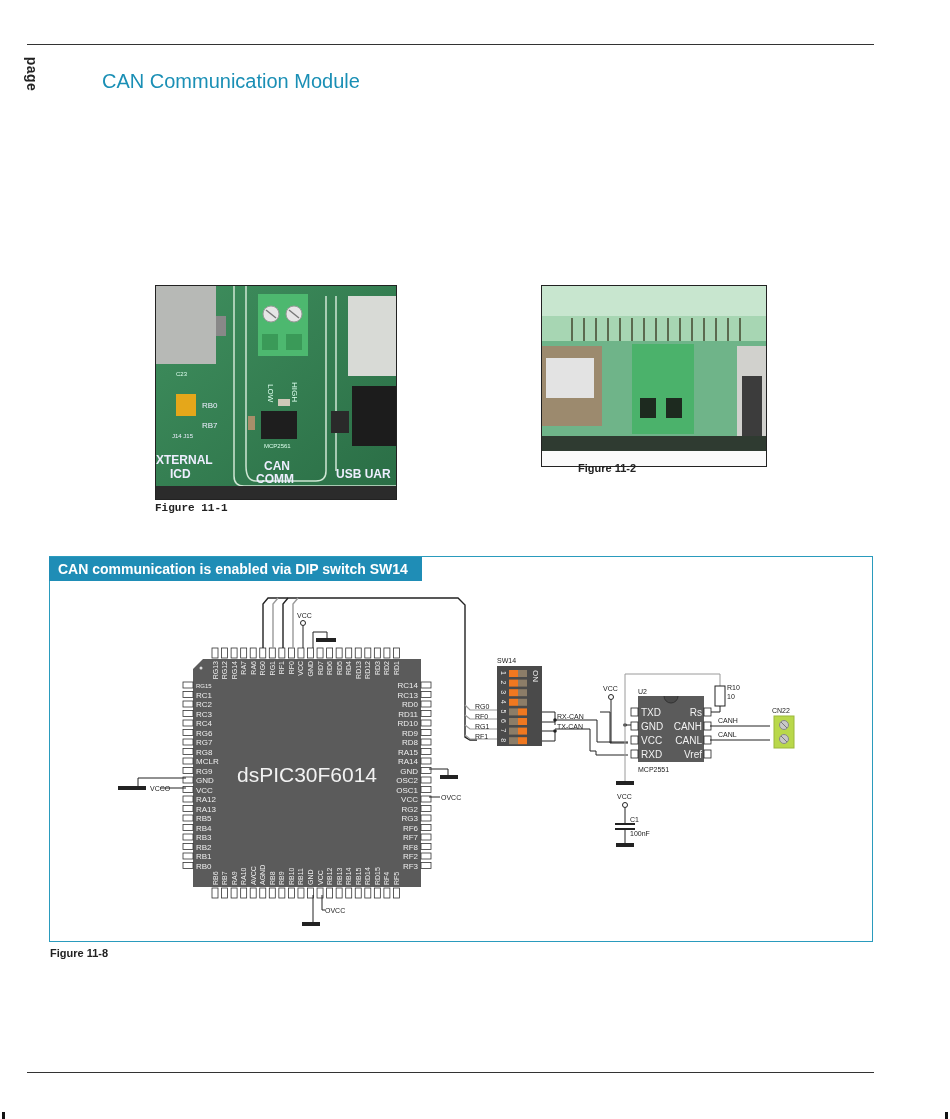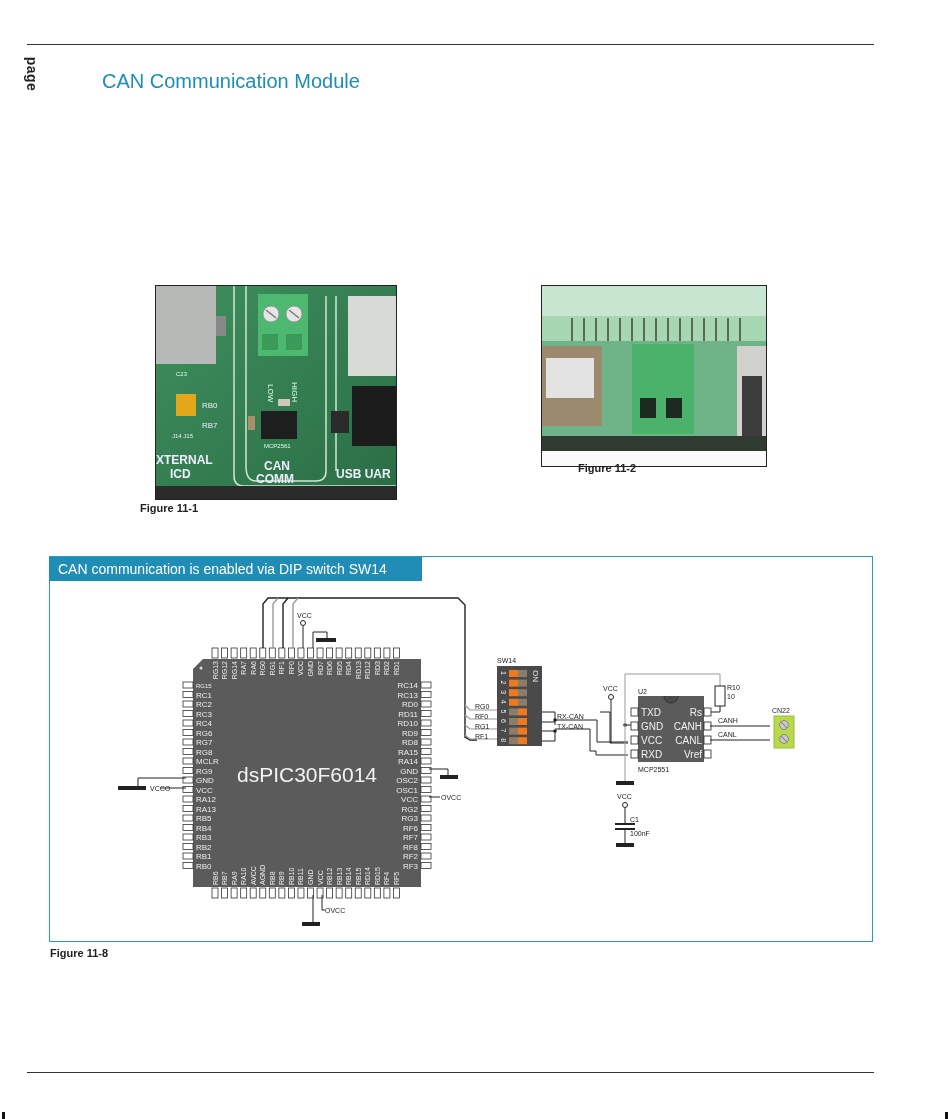--- a/index.html
+++ b/index.html
@@ -4,21 +4,21 @@
 <style>
   html, body { margin:0; padding:0; background:#ffffff; }
   body { width:950px; height:1119px; position:relative; overflow:hidden; font-family:"Liberation Sans", sans-serif; }
   .rule { position:absolute; left:27px; width:847px; height:1px; background:#333; }
   .page-tag { position:absolute; left:22px; top:52px; width:20px; height:44px; }
   .page-tag span { position:absolute; left:50%; top:50%; transform:translate(-50%,-50%) rotate(90deg); font-weight:bold; font-size:14px; color:#222; letter-spacing:0.5px; white-space:nowrap; font-family:"Liberation Sans", sans-serif; }
   .title { position:absolute; left:102px; top:70px; font-size:20px; font-weight:normal; color:#1a8fb5; }
   .photo { position:absolute; border:1px solid #222; overflow:hidden; }
   .cap { position:absolute; font-size:11px; font-weight:bold; color:#222; }
   .schem-box { position:absolute; left:49px; top:556px; width:824px; height:386px; border:1px solid #2a9bbd; box-sizing:border-box; background:#fff; }
-  .schem-head { position:absolute; left:49px; top:557px; width:373px; height:24px; background:#1f8db6; color:#fff; font-weight:normal; font-size:14px; line-height:24px; padding-left:9px; box-sizing:border-box; }
+  .schem-head { position:absolute; left:49px; top:557px; width:373px; height:24px; background:#1f8db6; color:#fff; font-weight:bold; font-size:14px; line-height:24px; padding-left:9px; box-sizing:border-box; }
   .corner { position:absolute; top:1112px; width:3px; height:7px; background:#111; }
   svg text { font-family:"Liberation Sans", sans-serif; }
 </style>
 </head>
 <body>
 
 <div class="rule" style="top:44px;"></div>
 <div class="page-tag">
     <span>page</span>
   </div>
@@ -66,21 +66,21 @@
     <text x="14" y="192" fill="#eef" font-size="12" font-weight="bold">ICD</text>
     <text x="20" y="90" fill="#dfe" font-size="6">C23</text>
 
     <rect x="192" y="10" width="48" height="80" fill="#d8dad6"></rect>
     <rect x="196" y="100" width="44" height="60" fill="#1c1c1c"></rect>
     <rect x="175" y="125" width="18" height="22" fill="#2a2a2a"></rect>
     <text x="180" y="192" fill="#eef" font-size="12" font-weight="bold">USB UAR</text>
     <rect x="0" y="200" width="240" height="13" fill="#2b2b2b"></rect>
   </svg>
 </div>
-<div class="cap" style="left:140px; top:502px;">Figure 11-1</div>
+<div class="cap" style="left:155px; top:502px;font-family:Liberation Mono, monospace;">Figure 11-1</div>
 
 <div class="photo" style="left:541px; top:285px; width:224px; height:180px; background:#8ec79e;">
   <svg width="224" height="180" viewBox="0 0 224 180">
     <rect width="224" height="180" fill="#a7d6b3"></rect>
     <rect y="0" width="224" height="30" fill="#c8e6cf"></rect>
     <g stroke="#5b6b4f" stroke-width="2">
       <line x1="30" y1="32" x2="30" y2="60"></line>
         <line x1="42" y1="32" x2="42" y2="60"></line>
         <line x1="54" y1="32" x2="54" y2="60"></line>
       <line x1="66" y1="32" x2="66" y2="60"></line>

